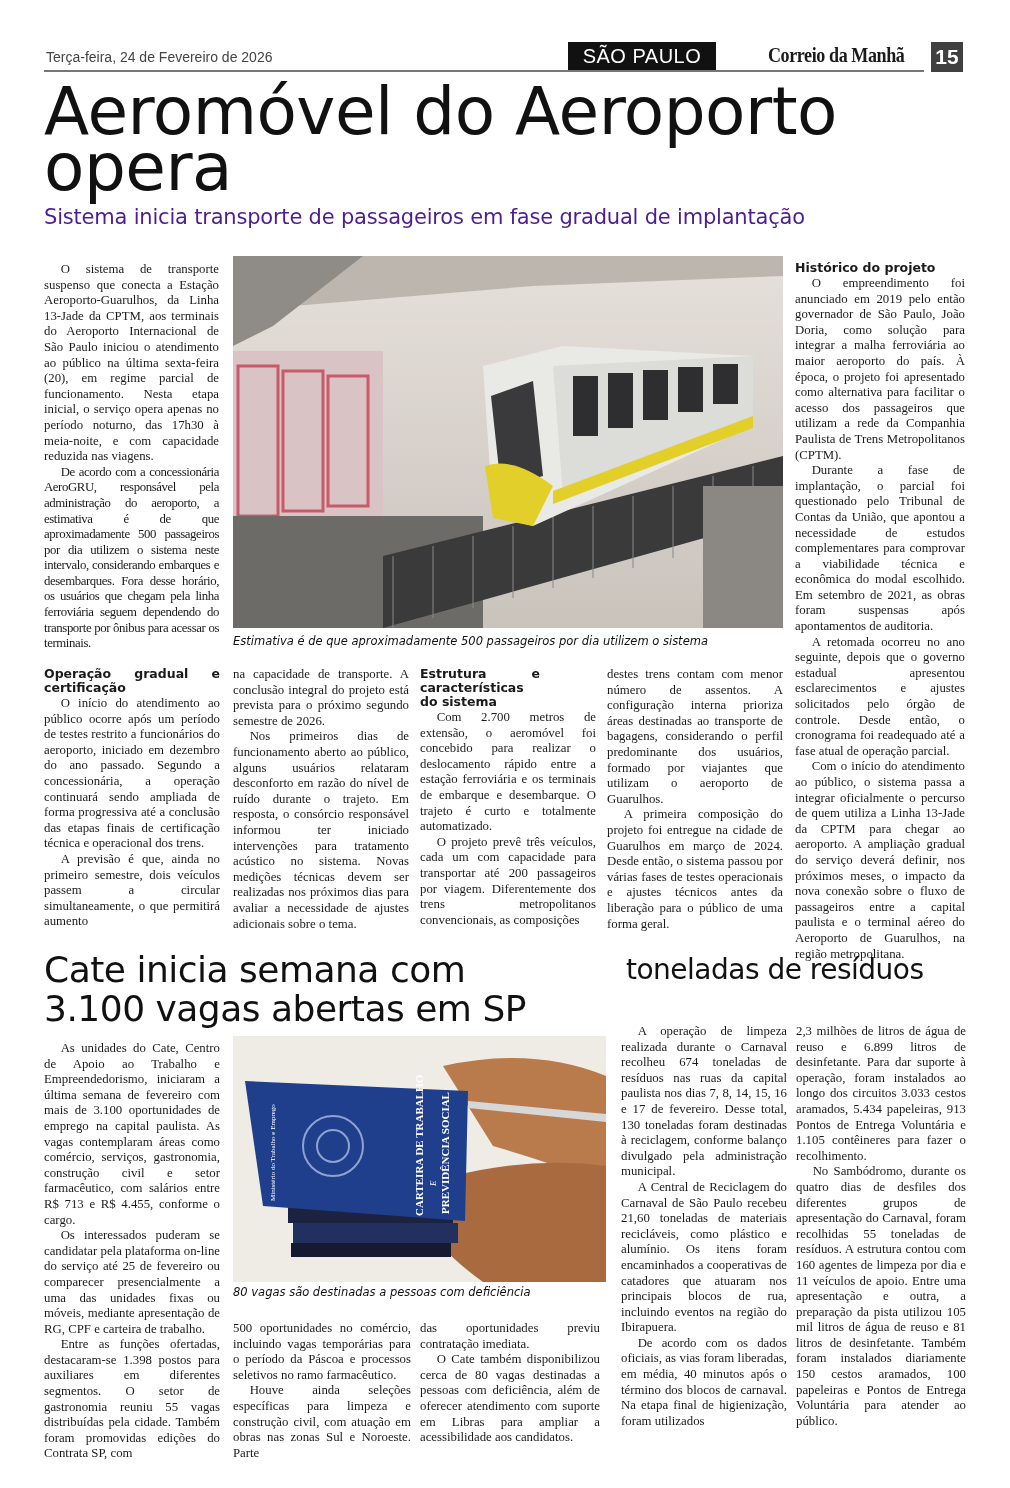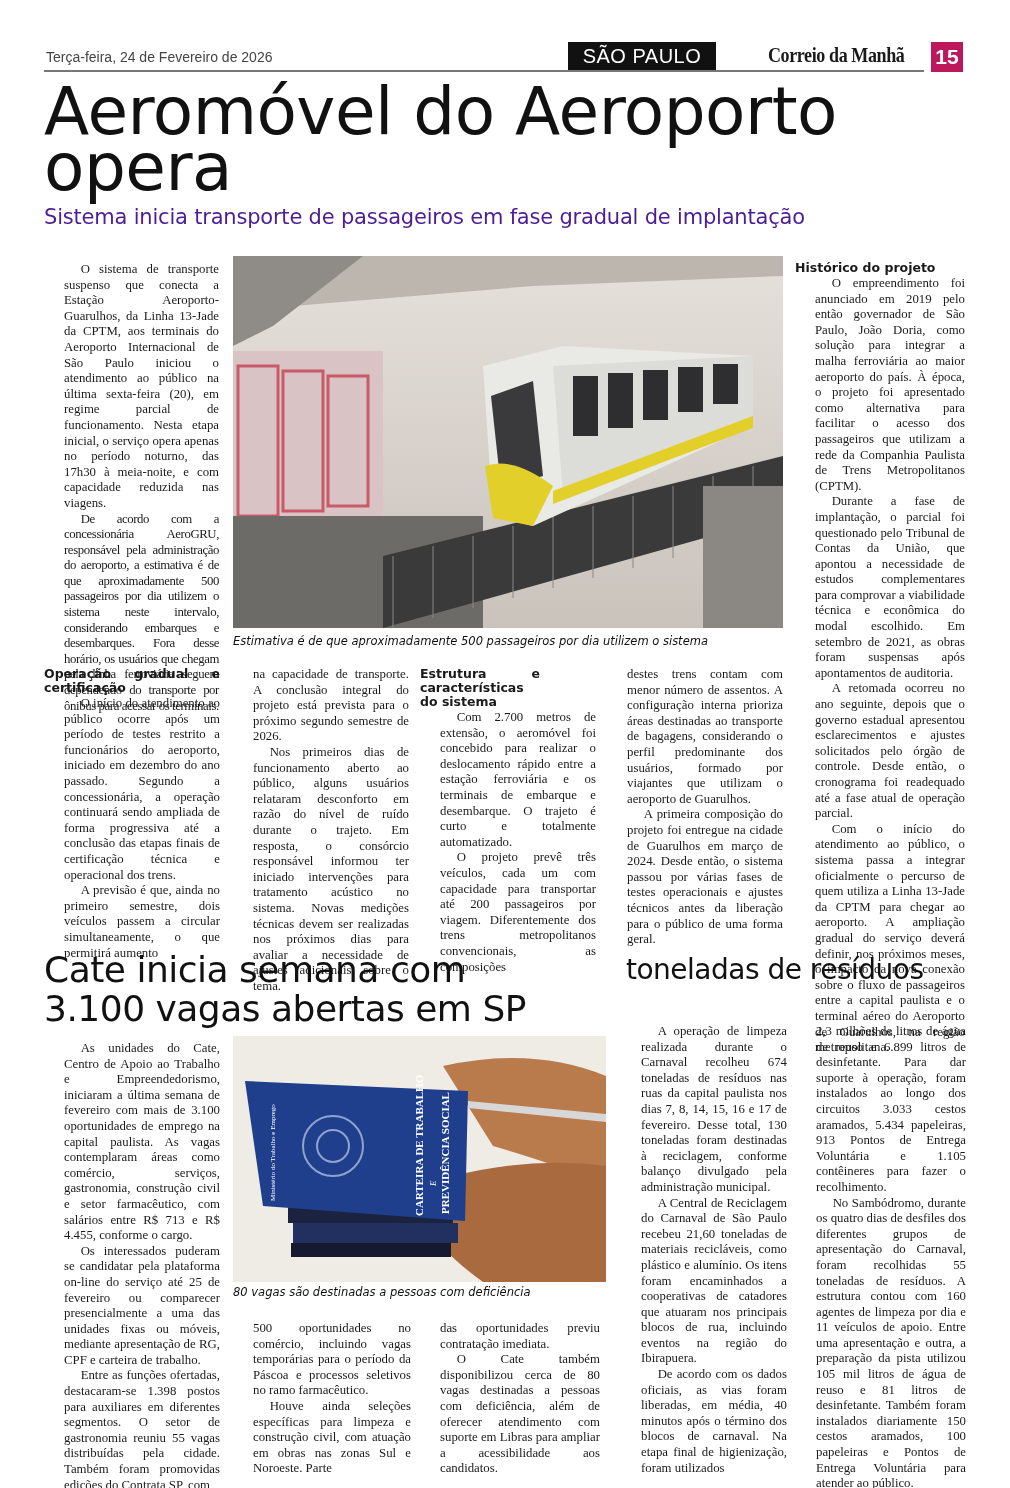--- a/index.html
+++ b/index.html
@@ -7,33 +7,33 @@
   body { position: relative; font-family: "Liberation Serif", serif; color: #1a1a1a; }
 
   .abs { position: absolute; }
 
   
   .date { left: 46px; top: 49px; font-family: "Liberation Sans", sans-serif; font-size: 14px; color: #444; }
   .section-tag { left: 568px; top: 42px; width: 148px; height: 28px; background: #111; color: #fff;
     font-family: "Liberation Sans", sans-serif; font-size: 20px; text-align: center; line-height: 28px; letter-spacing: 0.5px; }
   .masthead { left: 768px; top: 42px; font-family: "Liberation Serif", serif; font-weight: bold; font-size: 22px;
     transform: scaleX(0.82); transform-origin: left top; letter-spacing: -0.5px; }
-  .page-num { left: 931px; top: 42px; width: 32px; height: 30px; background: #be185d; color: #fff;
+  .page-num { left: 931px; top: 42px; width: 32px; height: 30px; background: #404040; color: #fff;
     font-family: "Liberation Sans", sans-serif; font-weight: bold; font-size: 21px; text-align: center; line-height: 30px; }
   .header-rule { left: 44px; top: 70px; width: 880px; height: 2px; background: #777; }
 
   
   .h1 { left: 44px; top: 84px; width: 900px; font-family: "DejaVu Sans", sans-serif; font-size: 66px; line-height: 56px; color: #111; letter-spacing: -0.5px; }
   .sub { left: 44px; top: 205px; width: 920px; font-family: "DejaVu Sans", sans-serif; font-size: 21px; color: #4c1d95; letter-spacing: -0.2px; }
 
   .credit { font-family: "Liberation Sans", sans-serif; font-size: 10px; color: #222; text-align: right; margin-top: 32px; }
   .caption { font-family: "DejaVu Sans", sans-serif; font-style: italic; font-size: 11.5px; color: #111; }
 
   .col { position: absolute; font-size: 12.8px; line-height: 15.6px; text-align: justify; hyphens: auto; }
-  .col p { text-indent: 1.3em; margin-left: 20px; }
+  .col p { text-indent: 1.3em; }
   .subhead { font-family: "DejaVu Sans", sans-serif; font-weight: bold; font-size: 12.5px; line-height: 14px; margin-top: 0; margin-bottom: 1px; text-indent: 0 !important; }
 
   
   .photo1 { left: 233px; top: 256px; width: 550px; height: 372px; overflow: hidden;
     background: linear-gradient(160deg, #d9d2cb 0%, #c8c1ba 30%, #8d8b88 55%, #6f716f 75%, #b7b5b0 100%); }
   .photo2 { left: 233px; top: 1036px; width: 373px; height: 246px; overflow: hidden; background: #ece9e2; }
 
   .h2 { font-family: "DejaVu Sans", sans-serif; color: #111; letter-spacing: -0.5px; }
 </style>
 </head>

